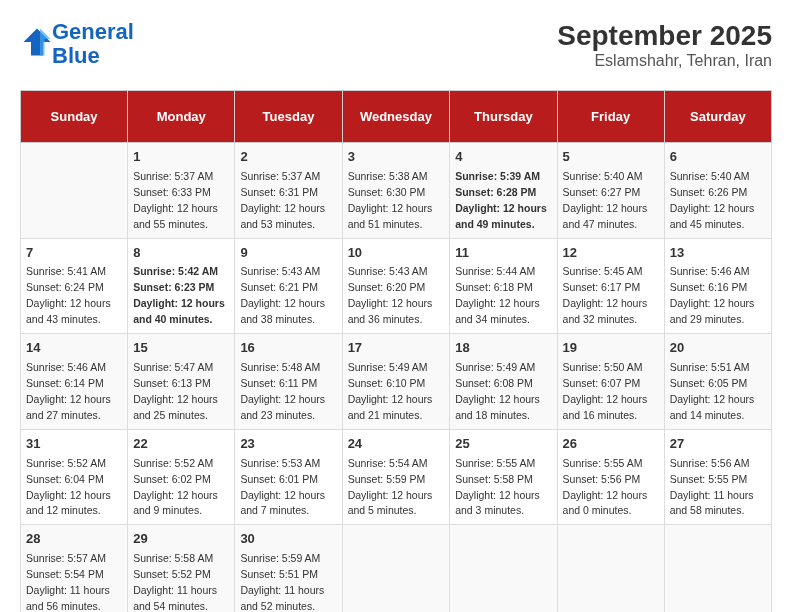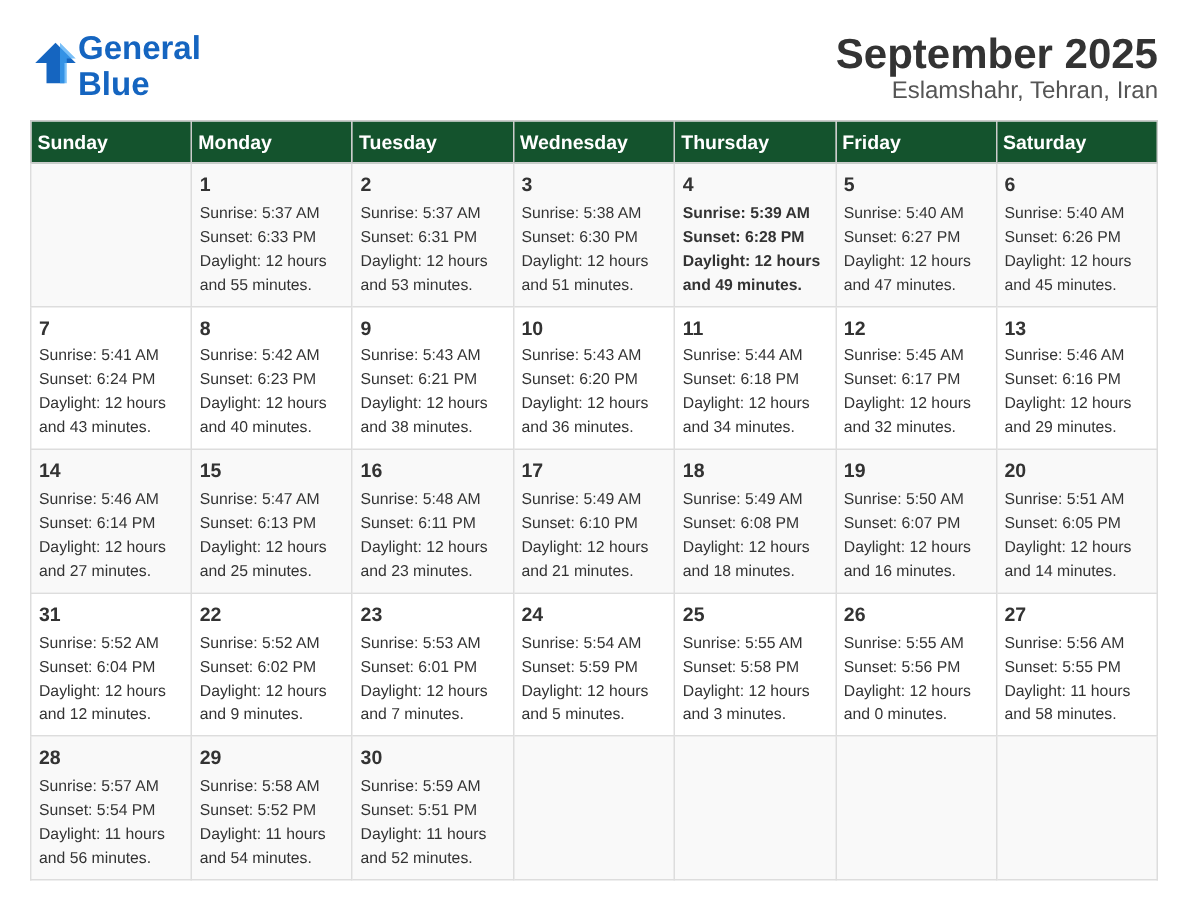--- a/index.html
+++ b/index.html
@@ -7,21 +7,21 @@
       font-family: Arial, sans-serif;
       background: #fff;
       width: 792px;
       min-height: 612px;
       padding: 20px;
     }
     .header {
       display: flex;
       justify-content: space-between;
       align-items: flex-start;
-      margin-bottom: 10px;
+      margin-bottom: 20px;
     }
     .logo {
       display: flex;
       align-items: center;
     }
     .logo-text {
       font-size: 22px;
       font-weight: bold;
       color: #333;
       line-height: 1.1;
@@ -45,24 +45,24 @@
     .location-title {
       font-size: 16px;
       color: #555;
     }
     table {
       width: 100%;
       border-collapse: collapse;
       font-size: 11px;
     }
     thead tr th {
-      background-color: #14532d;
+      background-color: #b91c1c;
       color: #fff;
-      padding: 6px 4px;
-      text-align: left;
+      padding: 18px 4px;
+      text-align: center;
       font-size: 13px;
       font-weight: bold;
       border: 1px solid #ccc;
     }
     tbody tr td {
       vertical-align: top;
       padding: 5px 5px;
       border: 1px solid #ddd;
       width: 108px;
       min-height: 80px;
@@ -146,21 +146,21 @@
         <td><span class="day-num">6</span><span class="day-info" style="white-space: pre-line;">Sunrise: 5:40 AM
 Sunset: 6:26 PM
 Daylight: 12 hours
 and 45 minutes.</span></td>
       </tr>
       <tr>
         <td><span class="day-num">7</span><span class="day-info" style="white-space: pre-line;">Sunrise: 5:41 AM
 Sunset: 6:24 PM
 Daylight: 12 hours
 and 43 minutes.</span></td>
-        <td><span class="day-num">8</span><span class="day-info" style="white-space: pre-line;">Sunrise: 5:42 AM
+        <td><span class="day-num">8</span><span class="day-info" style="white-space: pre-line; font-weight: bold;">Sunrise: 5:42 AM
 Sunset: 6:23 PM
 Daylight: 12 hours
 and 40 minutes.</span></td>
         <td><span class="day-num">9</span><span class="day-info" style="white-space: pre-line;">Sunrise: 5:43 AM
 Sunset: 6:21 PM
 Daylight: 12 hours
 and 38 minutes.</span></td>
         <td><span class="day-num">10</span><span class="day-info" style="white-space: pre-line;">Sunrise: 5:43 AM
 Sunset: 6:20 PM
 Daylight: 12 hours

